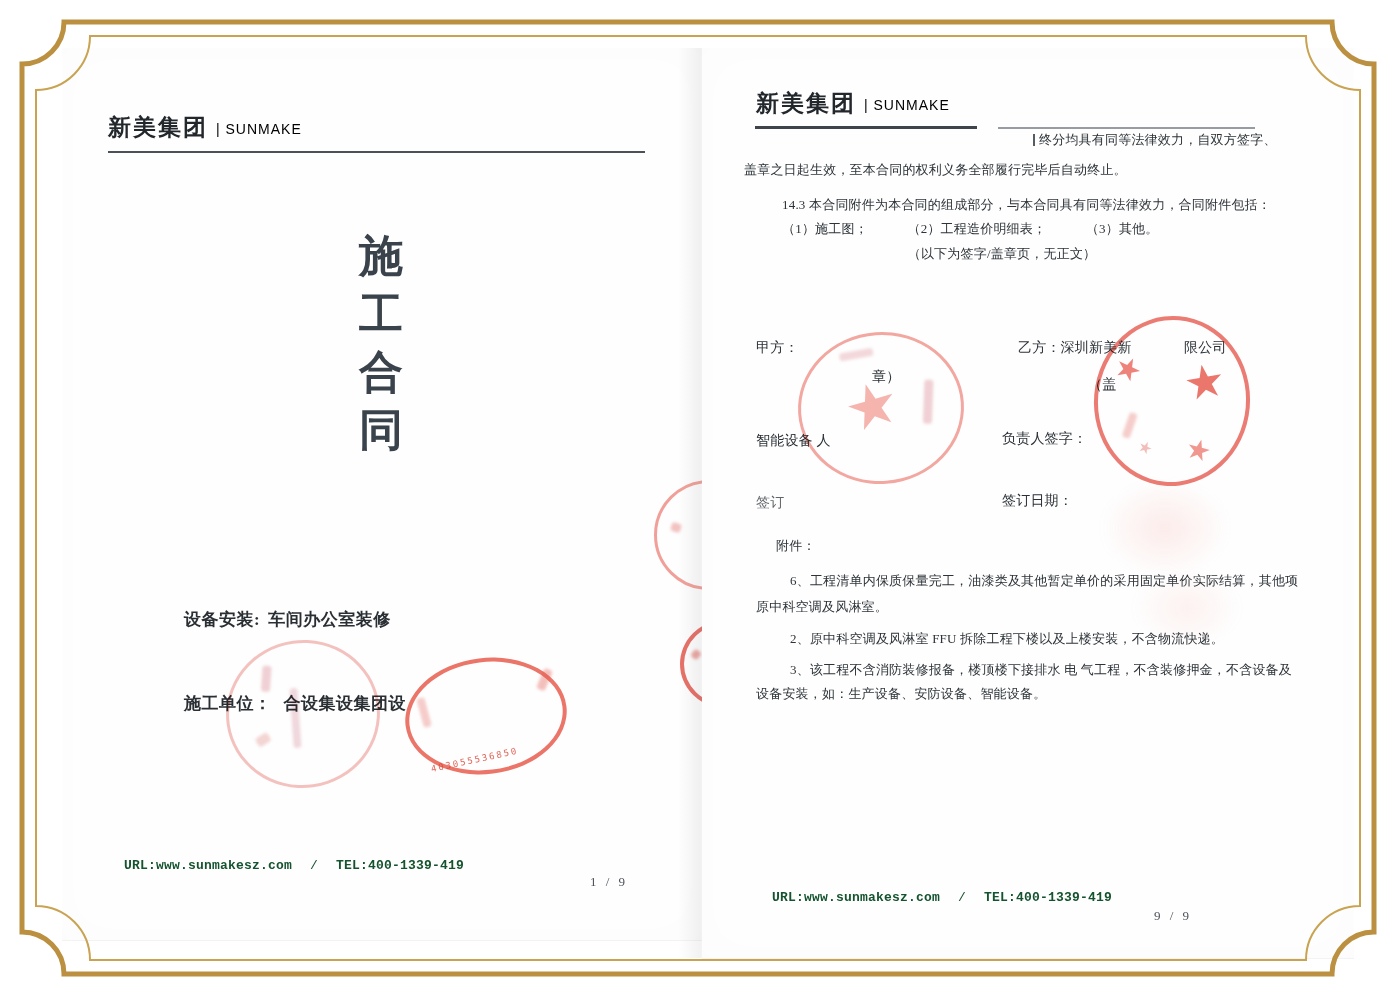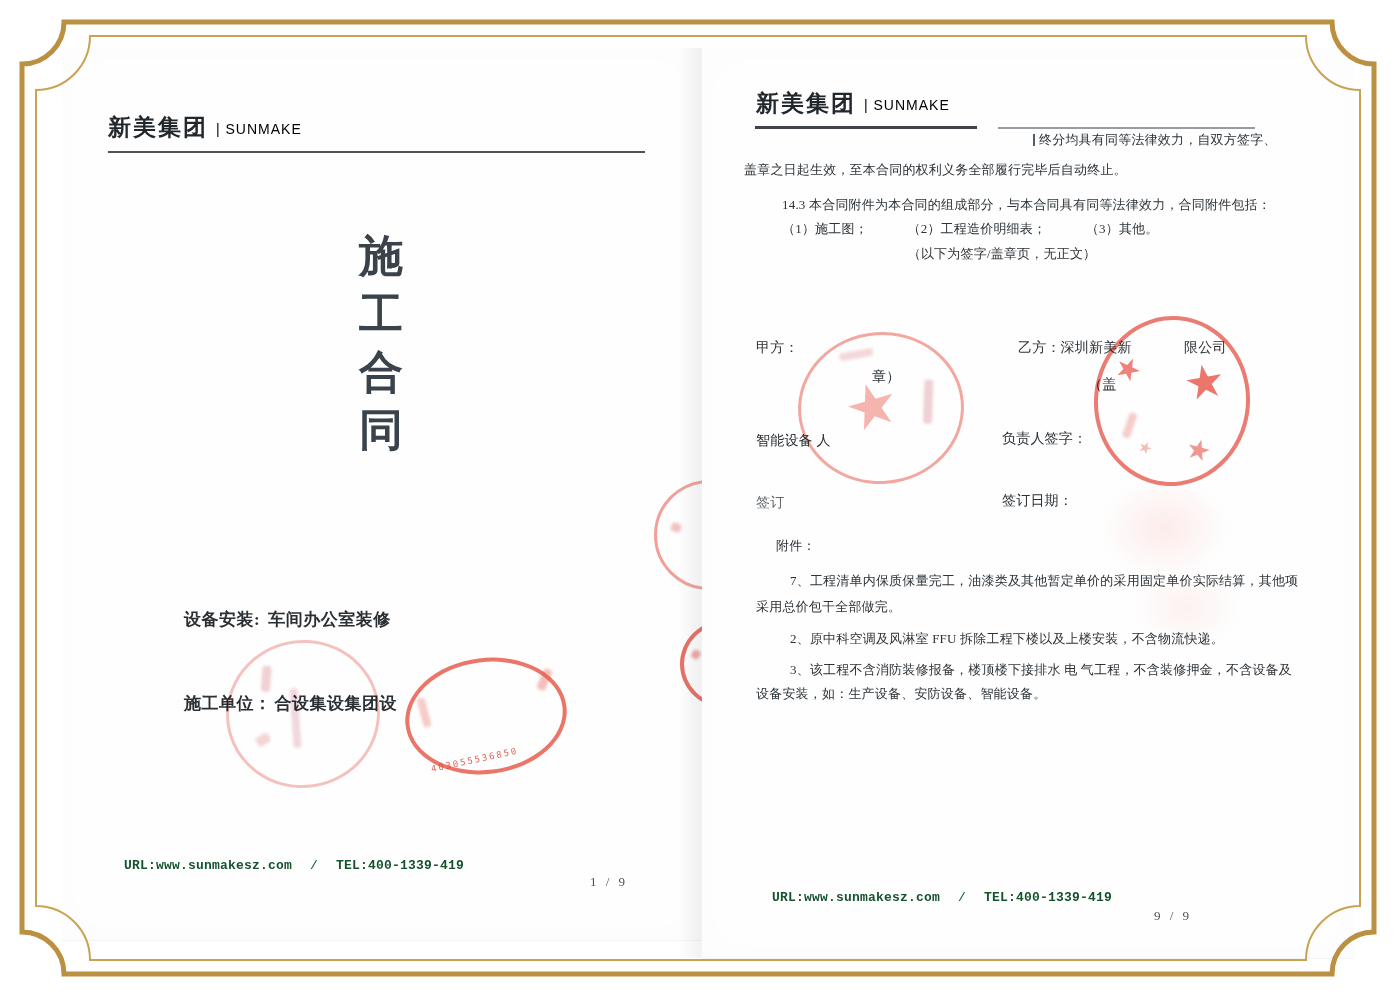--- a/index.html
+++ b/index.html
@@ -18,21 +18,21 @@
   
   .logo-row{position:absolute;display:flex;align-items:flex-end;gap:8px;white-space:nowrap;}
   .logo-cn{font-family:"Liberation Sans","DejaVu Sans",sans-serif;font-weight:700;font-size:23px;color:#22272c;letter-spacing:2px;line-height:26px;}
   .logo-en{font-family:"Liberation Sans","DejaVu Sans",sans-serif;font-weight:400;font-size:14px;color:#000000;letter-spacing:1px;line-height:22px;}
   .rule{position:absolute;background:#4c5158;}
   
   .title-col{position:absolute;display:flex;flex-direction:column;gap:12px;align-items:center;}
   .title-char{font-size:44px;line-height:46px;font-weight:600;color:#3a434b;font-family:"Liberation Serif","DejaVu Serif",serif;}
   .field{position:absolute;left:122px;font-weight:700;font-size:17px;color:#2a2f34;letter-spacing:0.5px;white-space:nowrap;}
   .field .val{margin-left:8px;}
-  .field .val-gap{margin-left:3px;}
+  .field .val-gap{margin-left:12px;}
   
   .t{position:absolute;font-size:13px;line-height:18px;color:#2d3338;letter-spacing:0.2px;white-space:nowrap;}
   .t-sig{font-size:14px;color:#2b3136;}
   .t-center{text-align:center;white-space:nowrap;}
   .tick{position:absolute;width:2px;height:12px;background:#565c62;}
   
   .footer-row{position:absolute;display:flex;align-items:baseline;white-space:nowrap;
     font-family:Liberation Mono, monospace;font-size:13px;font-weight:600;color:#14532d;letter-spacing:0.2px;}
   .footer-row .sep{margin:0 18px;font-weight:400;}
   .page-num{position:absolute;font-size:13px;color:#4d535a;letter-spacing:3px;white-space:nowrap;}
@@ -139,22 +139,22 @@
       <span class="star" style="left:84px;top:36px;font-size:46px;color:rgba(230,80,66,0.78);transform:rotate(-15deg);">★</span>
       <span class="star" style="left:92px;top:114px;font-size:28px;color:rgba(232,84,70,0.6);transform:rotate(10deg);">★</span>
       <div class="smear" style="left:30px;top:96px;width:8px;height:26px;transform:rotate(14deg);background:rgba(226,92,82,0.30);"></div>
     </div>
 
     <span class="star" style="left:436px;top:392px;font-size:16px;color:rgba(228,96,84,0.4);transform:rotate(25deg);mix-blend-mode:multiply;">★</span>
     <div class="smudge" style="left:398px;top:430px;width:130px;height:100px;background:radial-gradient(closest-side,rgba(240,140,128,0.16),rgba(240,140,128,0));"></div>
     <div class="smudge" style="left:430px;top:520px;width:110px;height:80px;background:radial-gradient(closest-side,rgba(240,140,128,0.11),rgba(240,140,128,0));"></div>
 
     <div class="t" style="left:74px;top:489px;">附件：</div>
-    <div class="t" style="left:88px;top:524px;">7、工程清单内保质保量完工，油漆类及其他暂定单价的采用固定单价实际结算，其他项</div>
-    <div class="t" style="left:54px;top:550px;">采用总价包干全部做完。</div>
+    <div class="t" style="left:88px;top:524px;">6、工程清单内保质保量完工，油漆类及其他暂定单价的采用固定单价实际结算，其他项</div>
+    <div class="t" style="left:54px;top:550px;">原中科空调及风淋室。</div>
     <div class="t" style="left:88px;top:582px;">2、原中科空调及风淋室 FFU 拆除工程下楼以及上楼安装，不含物流快递。</div>
     <div class="t" style="left:88px;top:613px;">3、该工程不含消防装修报备，楼顶楼下接排水 电 气工程，不含装修押金，不含设备及</div>
     <div class="t" style="left:54px;top:637px;">设备安装，如：生产设备、安防设备、智能设备。</div>
 
     <div class="footer-row" style="left:70px;top:842px;">
       <span>URL:www.sunmakesz.com</span>
       <span class="sep">/</span>
       <span>TEL:400-1339-419</span>
     </div>
     <div class="page-num" style="left:452px;top:860px;">9 / 9</div>

